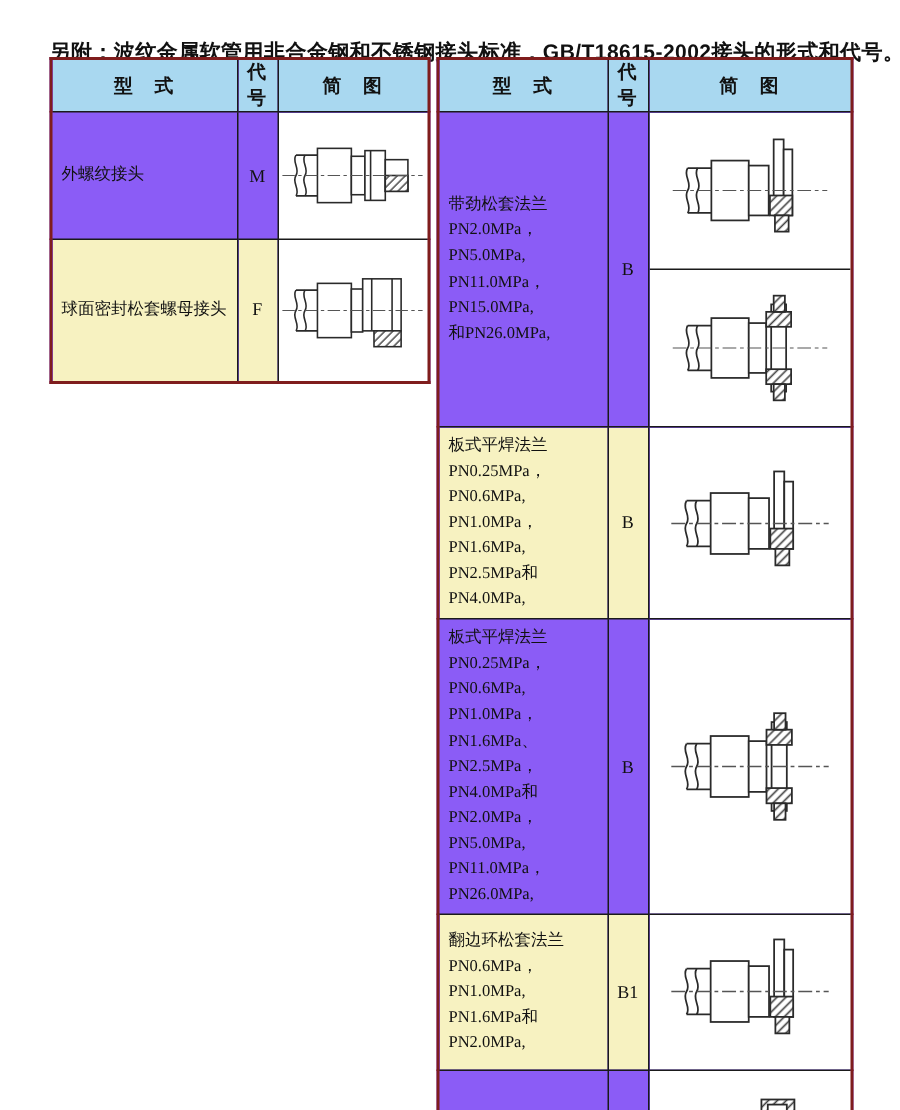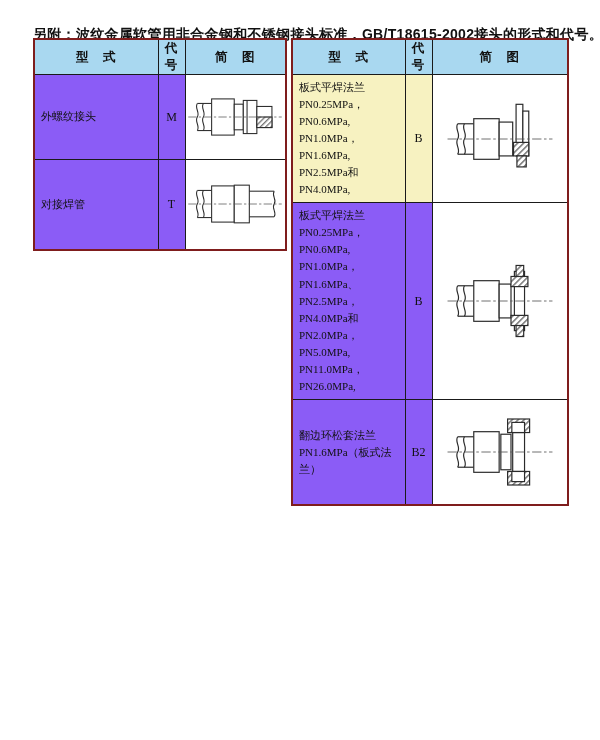--- a/index.html
+++ b/index.html
@@ -133,46 +133,67 @@
       <tbody>
         <tr style="height:85px">
           <td class="type">外螺纹接头</td>
           <td class="code">M</td>
           <td class="sketch">
             <svg class="diag" viewBox="0 0 130 90" width="98" height="74">
                 <use href="#fit-m"></use>
               </svg>
           </td>
         </tr>
-        <tr style="height:90px">
-          <td class="type">对接焊管</td>
-          <td class="code">T</td>
-          <td class="sketch">
-            <svg class="diag" viewBox="0 0 130 90" width="98" height="74">
-                <use href="#fit-t"></use>
+        <tr class="hl" style="height:95px">
+          <td class="type">球面密封松套螺母接头</td>
+          <td class="code">F</td>
+          <td class="sketch">
+            <svg class="diag" viewBox="0 0 130 90" width="98" height="76">
+                <use href="#fit-f"></use>
               </svg>
           </td>
         </tr>
       </tbody>
     </table>
 
     <table class="tbl">
       <colgroup>
           <col style="width:113px">
           <col style="width:27px">
           <col style="width:136px">
         </colgroup>
       <thead>
         <tr>
           <th>型　式</th>
           <th>代号</th>
           <th>简　图</th>
         </tr>
       </thead>
       <tbody>
+        <tr style="height:210px">
+          <td class="type">带劲松套法兰
+PN2.0MPa，PN5.0MPa,
+PN11.0MPa， PN15.0MPa,
+和PN26.0MPa,</td>
+          <td class="code">B</td>
+          <td class="sketch">
+            <div class="split" style="height:208px">
+              <div class="half">
+                <svg class="diag" viewBox="0 0 130 90" width="108" height="88">
+                    <use href="#fit-flg-up"></use>
+                  </svg>
+              </div>
+              <div class="half">
+                <svg class="diag" viewBox="0 0 130 90" width="108" height="88">
+                    <use href="#fit-flg-sym"></use>
+                  </svg>
+              </div>
+            </div>
+          </td>
+        </tr>
         <tr class="hl" style="height:107px">
           <td class="type">板式平焊法兰
 PN0.25MPa， PN0.6MPa,
 PN1.0MPa， PN1.6MPa,
 PN2.5MPa和PN4.0MPa,</td>
           <td class="code">B</td>
           <td class="sketch">
             <svg class="diag" viewBox="0 0 130 90" width="110" height="88">
                 <use href="#fit-flg-up"></use>
               </svg>
@@ -185,20 +206,31 @@
 PN2.5MPa， PN4.0MPa和
 PN2.0MPa， PN5.0MPa,
 PN11.0MPa， PN26.0MPa,</td>
           <td class="code">B</td>
           <td class="sketch">
             <svg class="diag" viewBox="0 0 130 90" width="110" height="86">
                 <use href="#fit-flg-sym"></use>
               </svg>
           </td>
         </tr>
+        <tr class="hl" style="height:104px">
+          <td class="type">翻边环松套法兰
+PN0.6MPa， PN1.0MPa,
+PN1.6MPa和PN2.0MPa,</td>
+          <td class="code">B1</td>
+          <td class="sketch">
+            <svg class="diag" viewBox="0 0 130 90" width="110" height="86">
+                <use href="#fit-flg-up"></use>
+              </svg>
+          </td>
+        </tr>
         <tr style="height:106px">
           <td class="type">翻边环松套法兰
 PN1.6MPa（板式法兰）</td>
           <td class="code">B2</td>
           <td class="sketch">
             <svg class="diag" viewBox="0 0 130 90" width="110" height="88">
                 <use href="#fit-flg-b2"></use>
               </svg>
           </td>
         </tr>

